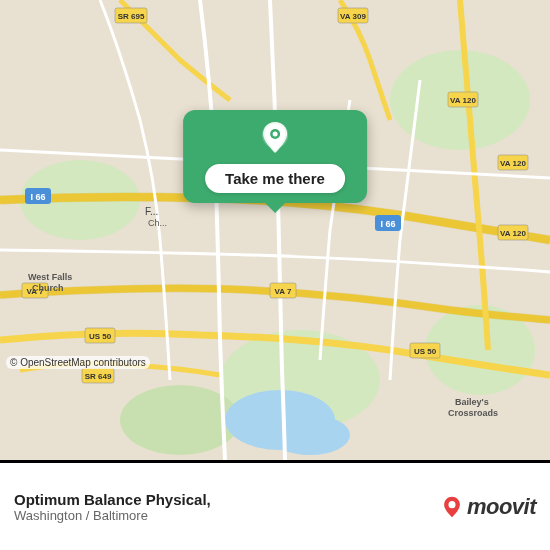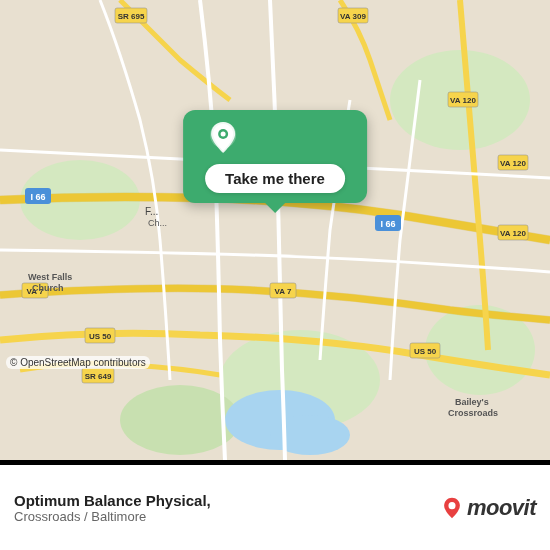--- a/index.html
+++ b/index.html
@@ -28,21 +28,21 @@
     }
 
     
     #info-bar {
       width: 550px;
       height: 90px;
       background: white;
       display: flex;
       align-items: center;
       padding: 0 14px;
-      border-top: 5px solid #000000;
+      border-top: 3px solid #000000;
       gap: 12px;
     }
 
     #openstreetmap-credit {
       position: absolute;
       bottom: 91px;
       left: 6px;
       font-size: 10px;
       color: #333;
       background: rgba(255,255,255,0.75);
@@ -74,20 +74,21 @@
       flex-direction: column;
       align-items: center;
     }
 
     .callout-bubble {
       background: #3dab6e;
       border-radius: 12px;
       padding: 10px 22px 10px 22px;
       display: flex;
       flex-direction: column;
+      align-items: center;
       box-shadow: 0 4px 12px rgba(0,0,0,0.25);
       position: relative;
     }
 
     .callout-bubble::after {
       content: '';
       position: absolute;
       bottom: -10px;
       left: 50%;
       transform: translateX(-50%);
@@ -221,21 +222,21 @@
   </div>
 
   <div id="openstreetmap-credit">
     <span>© OpenStreetMap contributors</span>
   </div>
 </div>
 
 <div id="info-bar">
   <div style="flex:1; display:flex; flex-direction:column; justify-content:center;">
     <span style="font-size:15px;font-weight:600;color:#222;">Optimum Balance Physical,</span>
-    <span style="font-size:13px;color:#666;">Crossroads / Baltimore</span>
+    <span style="font-size:13px;color:#666;">Washington / Baltimore</span>
   </div>
   <div class="moovit-logo">
     <svg class="moovit-pin" viewBox="0 0 22 28" xmlns="http://www.w3.org/2000/svg">
       <path d="M11 1 C5.5 1 1 5.5 1 11 C1 18 11 27 11 27 C11 27 21 18 21 11 C21 5.5 16.5 1 11 1Z" fill="#e84040"></path>
       <circle cx="11" cy="11" r="4.5" fill="white"></circle>
     </svg>
     <span style="font-size:22px;font-weight:bold;color:#333;font-style:italic;letter-spacing:-0.5px;">moovit</span>
   </div>
 </div>
 

